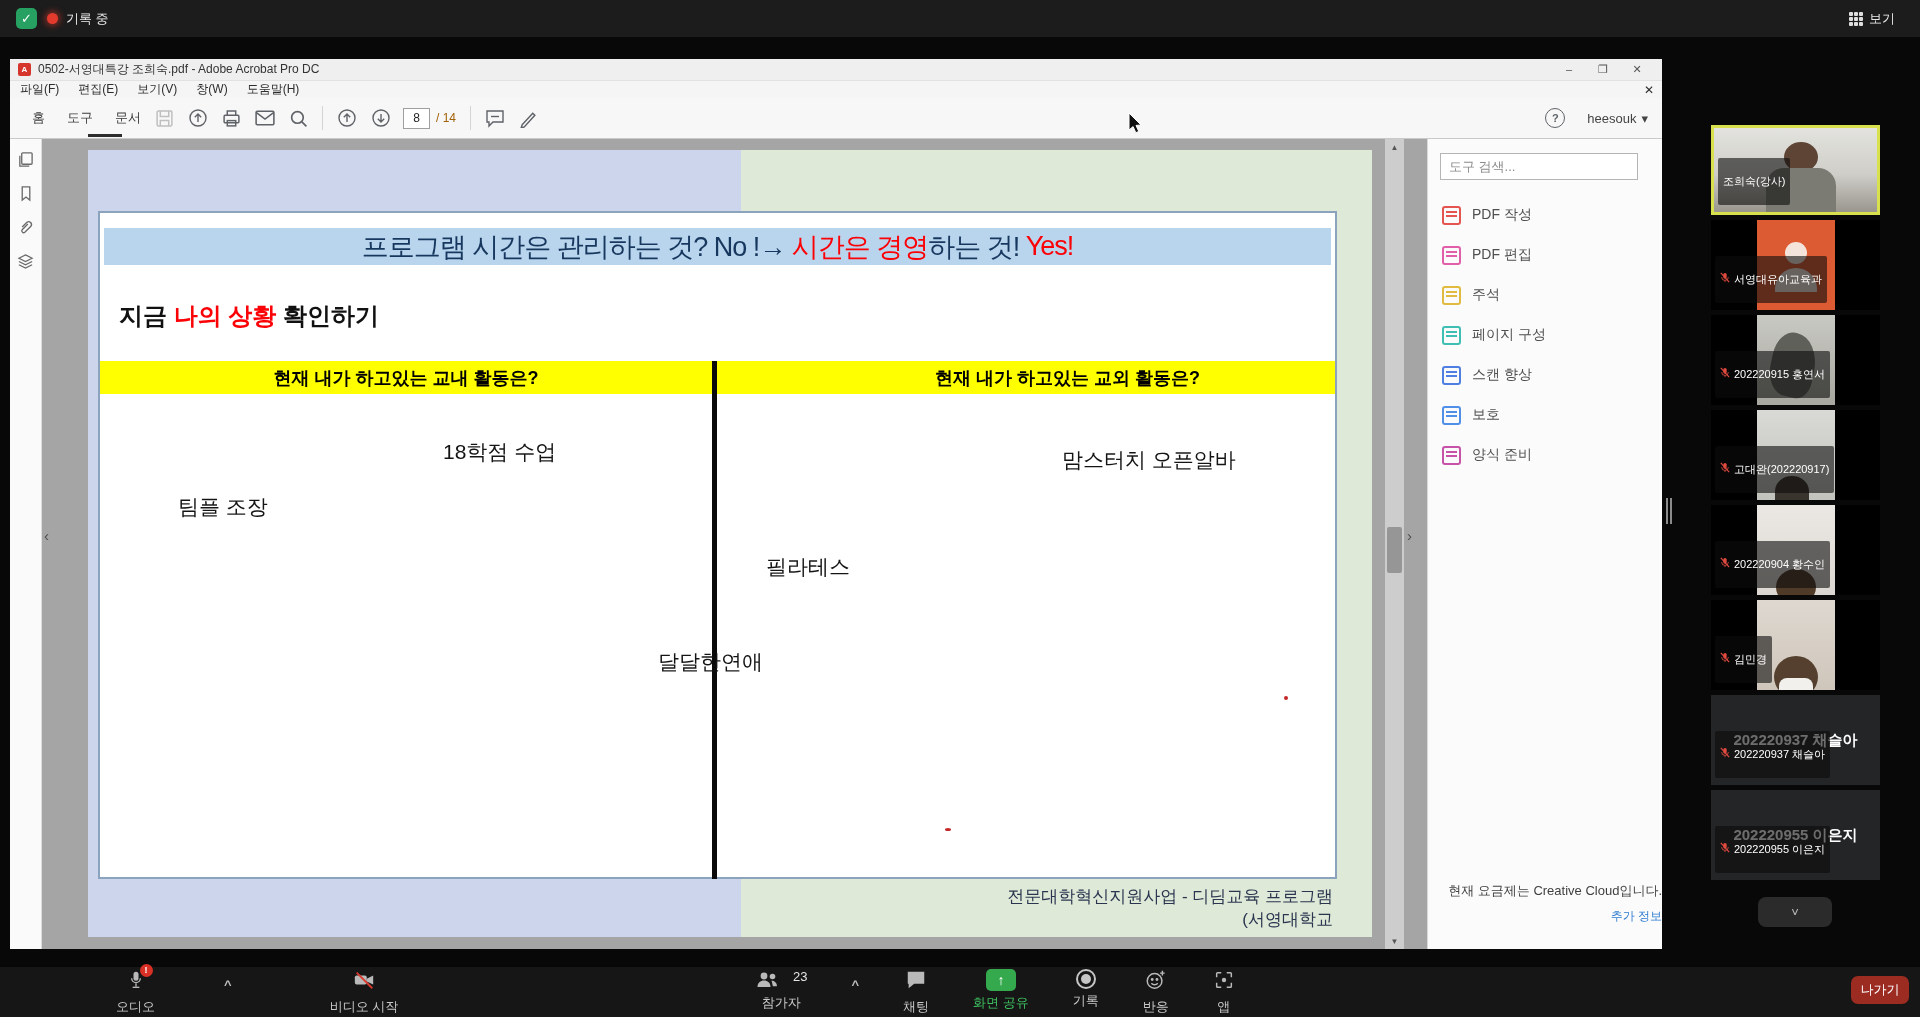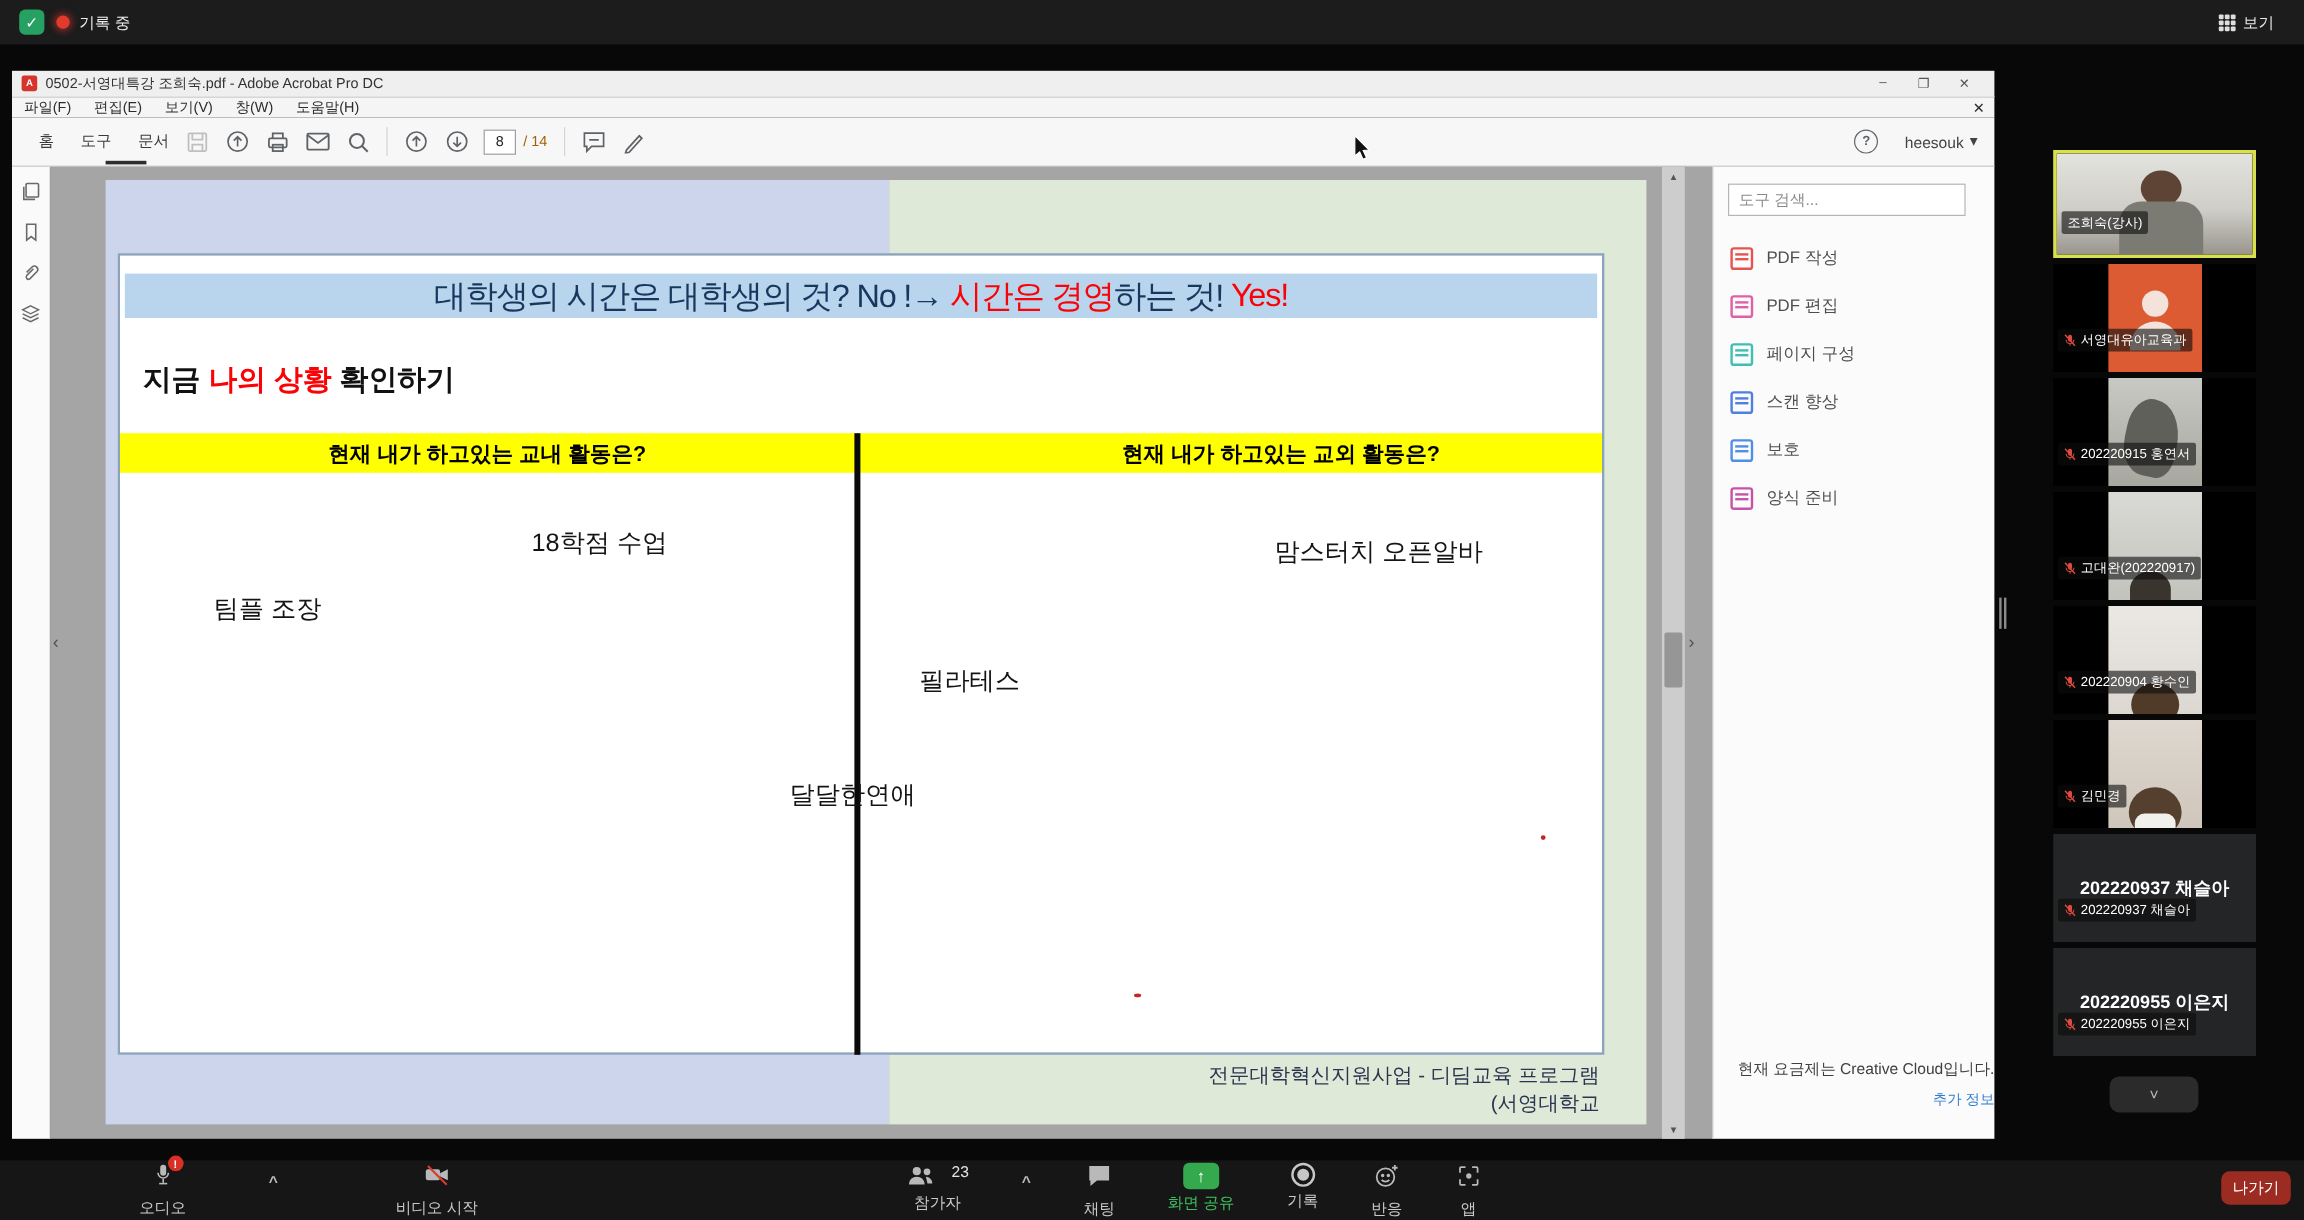--- a/index.html
+++ b/index.html
@@ -114,22 +114,22 @@
   .t4strip{background:linear-gradient(180deg,#d9d9d5,#c3c3bd);}
   .t4 .fig{position:absolute;left:18px;bottom:-6px;width:34px;height:30px;border-radius:50% 50% 0 0;background:#3a342e;}
   .t5strip{background:linear-gradient(180deg,#ebe8e4,#dcd7d1);}
   .t5 .head{left:50%;bottom:-10px;transform:translateX(-50%);width:40px;height:36px;background:#503a28;}
   .t6strip{background:linear-gradient(180deg,#ded8d0,#cfc6bb);}
   .t6 .head{left:50%;bottom:-8px;transform:translateX(-50%);width:44px;height:42px;background:#55402f;}
   .t6 .mask{position:absolute;left:50%;bottom:-8px;transform:translateX(-50%);width:34px;height:20px;
             border-radius:8px 8px 4px 4px;background:#f2f0ec;}
   .nocam{background:#232527;display:grid;place-items:center;}
   .nocam .bigname{font-size:15px;font-weight:bold;color:#fff;}
-  .namechip{position:absolute;left:4px;bottom:17px;background:rgba(12,12,12,.6);color:#fff;font-size:11px;
-            padding:2px 5px;display:flex;align-items:center;gap:4px;border-radius:2px;white-space:nowrap;}
+  .namechip{position:absolute;left:4px;bottom:7px;background:rgba(12,12,12,.6);color:#fff;font-size:11px;
+            padding:16px 5px;display:flex;gap:4px;border-radius:2px;white-space:nowrap;}
   .rail-more{left:1758px;top:897px;width:74px;height:30px;background:#2b2b2b;border-radius:8px;
              display:grid;place-items:center;color:#bdbdbd;font-size:13px;}
 
   
   .botbar{left:0;top:967px;width:1920px;height:50px;background:#161616;}
   .zbtn{display:flex;flex-direction:column;align-items:center;justify-content:center;gap:3px;color:#cfcfcf;}
   .zbtn .lbl{font-size:13px;color:#c9c9c9;}
   .zb-audio{left:88px;top:969px;width:95px;height:46px;}
   .zb-caret1{left:224px;top:977px;color:#bdbdbd;font-size:13px;font-weight:bold;}
   .zb-video{left:306px;top:969px;width:116px;height:46px;}
@@ -279,21 +279,21 @@
       <path d="M2 9l7 3.5L16 9"></path>
       <path d="M2 12.5L9 16l7-3.5"></path>
     </svg>
 </div>
 
 <div class="abs doc-area"></div>
 <div class="abs half-lav"></div>
 <div class="abs half-grn"></div>
 <div class="abs slide"></div>
 
-<div class="abs slide-title"><span class="st-navy">대학생의 시간은 대학생의 것? No !→ </span><span class="st-red">시간은 경영</span><span class="st-navy">하는 것! </span><span class="st-red">Yes!</span></div>
+<div class="abs slide-title"><span class="st-navy">프로그램 시간은 관리하는 것? No !→ </span><span class="st-red">시간은 경영</span><span class="st-navy">하는 것! </span><span class="st-red">Yes!</span></div>
 
 <div class="abs slide-sub"><span>지금 </span><span class="ss-red">나의 상황</span><span> 확인하기</span></div>
 
 <div class="abs yellow-band"></div>
 <div class="abs col-h l">현재 내가 하고있는 교내 활동은?</div>
 <div class="abs col-h r">현재 내가 하고있는 교외 활동은?</div>
 <div class="abs vline"></div>
 
 <div class="abs slide-item" style="left:443px;top:438px;">18학점 수업</div>
 <div class="abs slide-item" style="left:178px;top:493px;">팀플 조장</div>
@@ -321,20 +321,26 @@
         </span>
         <span>PDF 작성</span>
       </div>
     <div class="tool-item">
         <span class="ticon" style="color: rgb(224, 95, 168);">
           <i></i>
         </span>
         <span>PDF 편집</span>
       </div>
     <div class="tool-item">
+        <span class="ticon" style="color: rgb(224, 187, 63);">
+          <i></i>
+        </span>
+        <span>주석</span>
+      </div>
+    <div class="tool-item">
         <span class="ticon" style="color: rgb(63, 191, 180);">
           <i></i>
         </span>
         <span>페이지 구성</span>
       </div>
     <div class="tool-item">
         <span class="ticon" style="color: rgb(79, 127, 224);">
           <i></i>
         </span>
         <span>스캔 향상</span>

